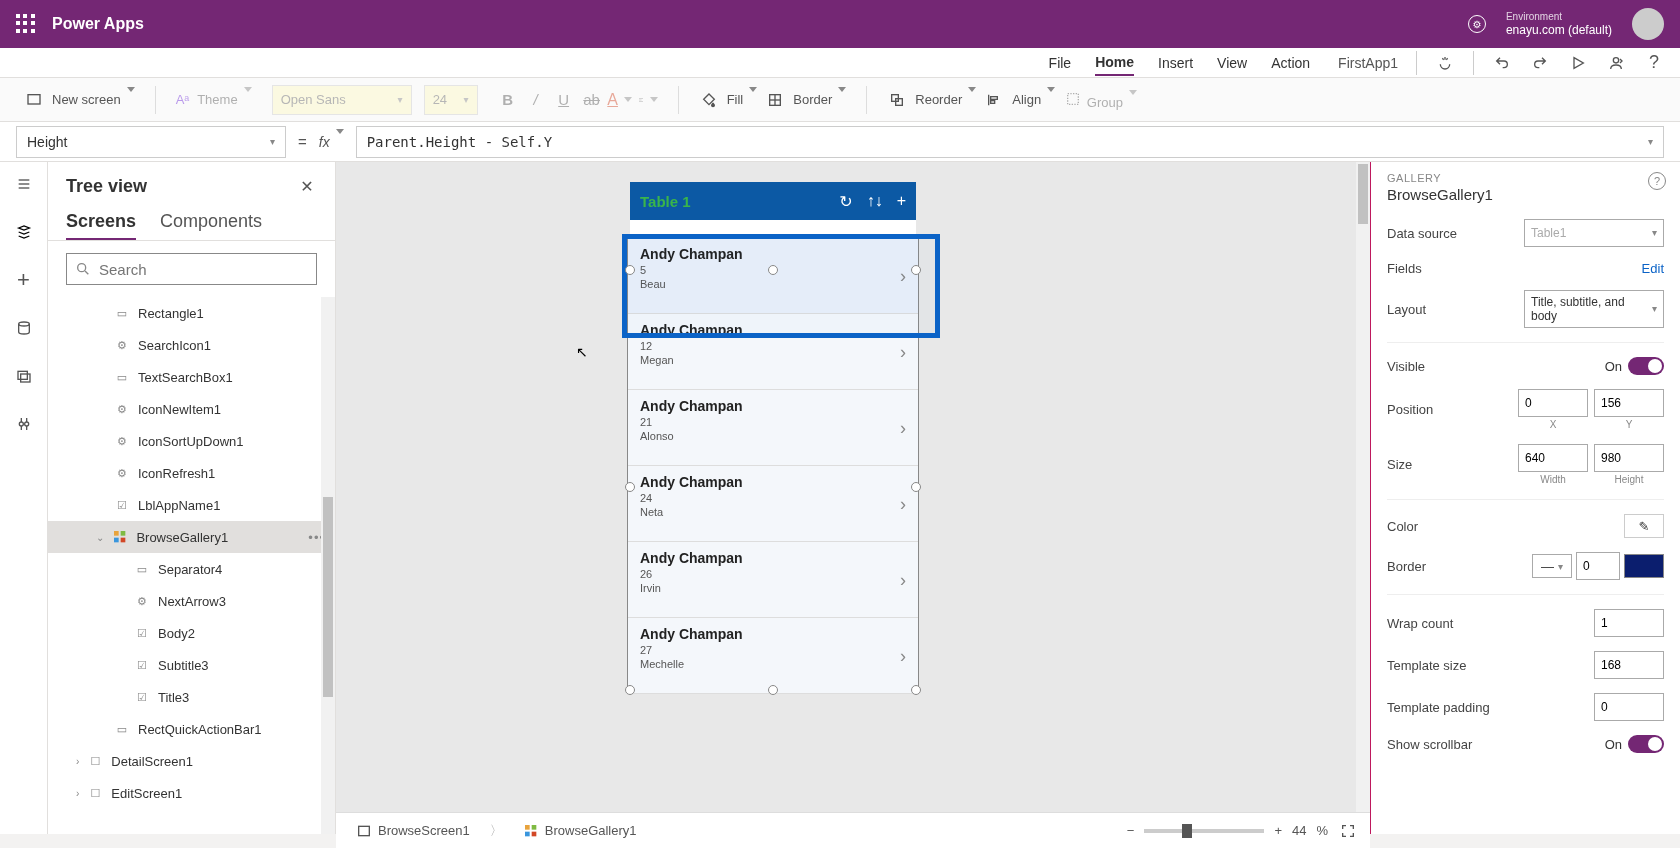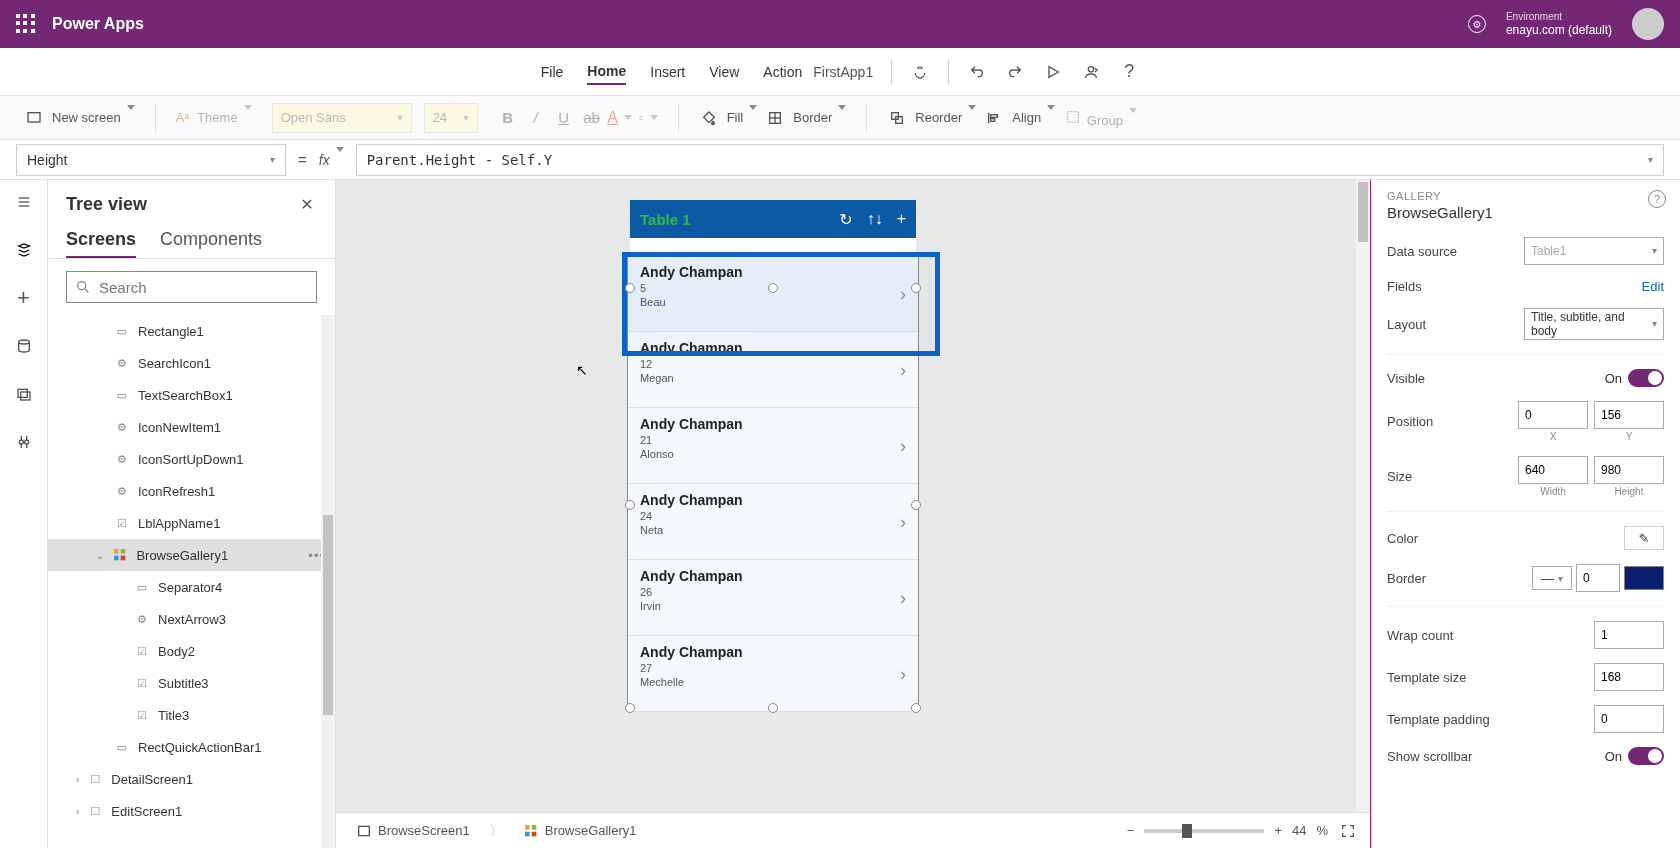--- a/index.html
+++ b/index.html
@@ -7,21 +7,21 @@
 .topbar{background:#742774;height:48px;display:flex;align-items:center;color:#fff;padding:0 16px;justify-content:space-between}
 .topbar-left{display:flex;align-items:center;gap:16px}
 .waffle{width:20px;height:20px;display:grid;grid-template-columns:repeat(3,1fr);gap:2px}
 .waffle span{background:#fff;width:4px;height:4px}
 .brand{font-weight:600;font-size:16px}
 .topbar-right{display:flex;align-items:center;gap:20px}
 .env{font-size:12px;line-height:1.3}
 .env-label{font-size:10px;opacity:.8}
 .avatar{width:32px;height:32px;border-radius:50%;background:#ccc}
 .env-icon{width:18px;height:18px;border:1.5px solid #fff;border-radius:50%;display:flex;align-items:center;justify-content:center;font-size:10px}
-.menubar{background:#fff;height:48px;display:flex;align-items:center;padding:0 16px;gap:11px;font-size:14px;color:#333;justify-content:center;border-bottom:1px solid #e1dfdd}
+.menubar{background:#fff;height:30px;display:flex;align-items:center;padding:0 16px;gap:28px;font-size:14px;color:#333;justify-content:flex-end;border-bottom:1px solid #e1dfdd}
 .menubar-left{display:flex;gap:24px;align-items:center}
 .menu-item{padding:4px 0;cursor:pointer}
 .menu-item.active{border-bottom:2px solid #742774;font-weight:600}
 .menubar-right{display:flex;align-items:center;gap:18px;color:#555}
 .icon-btn{width:20px;height:20px;display:inline-flex;align-items:center;justify-content:center;cursor:pointer;color:#555}
 .sep-v{width:1px;height:24px;background:#ccc}
 .toolbar{background:#fafafa;height:44px;display:flex;align-items:center;padding:0 16px;gap:12px;border-bottom:1px solid #e1dfdd;font-size:13px;color:#555}
 .tool-group{display:flex;align-items:center;gap:8px;padding:0 8px}
 .tool-sep{width:1px;height:28px;background:#ddd}
 .dropdown{border:1px solid #ccc;background:#fef9c3;padding:4px 8px;min-width:70px;height:30px;display:flex;align-items:center;justify-content:space-between;font-size:13px;color:#666}
@@ -69,21 +69,21 @@
 .pp-head{padding:10px 16px 4px}
 .pp-cat{font-size:11px;color:#888;letter-spacing:.5px}
 .pp-name{font-size:15px;color:#333;margin-top:2px}
 .pp-tabs{display:flex;gap:20px;padding:0 16px;border-bottom:1px solid #e1dfdd;margin-top:8px}
 .pp-tab{padding:6px 0;font-size:13px;cursor:pointer;color:#555}
 .pp-tab.active{border-bottom:2px solid #742774;font-weight:600;color:#333}
 .pp-body{padding:12px 16px;display:flex;flex-direction:column;gap:14px;overflow:auto}
 .pp-row{display:flex;align-items:center;justify-content:space-between;gap:8px}
 .pp-row label{font-size:13px;color:#444}
 .pp-input{border:1px solid #aaa;height:28px;padding:2px 6px;font-size:12px;width:70px;background:#fff}
-.pp-select{border:1px solid #aaa;height:32px;padding:2px 6px;font-size:12px;width:140px;background:#fff;display:flex;align-items:center;justify-content:space-between;line-height:1.2}
+.pp-select{border:1px solid #aaa;height:38px;padding:2px 6px;font-size:12px;width:140px;background:#fff;display:flex;align-items:center;justify-content:space-between;line-height:1.2}
 .toggle{width:36px;height:18px;background:#742774;border-radius:9px;position:relative}
 .toggle::after{content:"";width:14px;height:14px;background:#fff;border-radius:50%;position:absolute;right:2px;top:2px}
 .pp-sub{font-size:10px;color:#888;text-align:center;margin-top:2px}
 .pair{display:flex;gap:6px}
 .pair-col{display:flex;flex-direction:column;align-items:center}
 .link{color:#0b63c7;cursor:pointer}
 .color-swatch{width:40px;height:24px;background:#0b1e6e;border:1px solid #888}
 .statusbar{position:absolute;bottom:0;left:336px;right:310px;height:36px;background:#fff;border-top:1px solid #ddd;display:flex;align-items:center;padding:0 12px;gap:12px;font-size:13px;color:#555}
 .bc-item{display:flex;align-items:center;gap:6px;padding:4px 8px}
 .bc-chev{color:#aaa}
@@ -173,21 +173,21 @@
   <div class="tool-group">
     <span class="icon-btn">
         <svg viewBox="0 0 24 24" fill="none" stroke="currentColor" stroke-width="2">
           <rect x="3" y="4" width="18" height="14"></rect>
         </svg>
       </span>
     <span class="chev">New screen</span>
   </div>
   <div class="tool-sep"></div>
   <div class="tool-group faded">
-    <span style="color:#a16207">Aᵃ</span>
+    <span style="color:#6d28d9">Aᵃ</span>
     <span class="chev">Theme</span>
   </div>
   <div class="dropdown wide faded">
       <span>Open Sans</span>
       <span class="tiny-chev">▾</span>
     </div>
   <div class="dropdown faded" style="min-width:54px">
       <span>24</span>
       <span class="tiny-chev">▾</span>
     </div>

